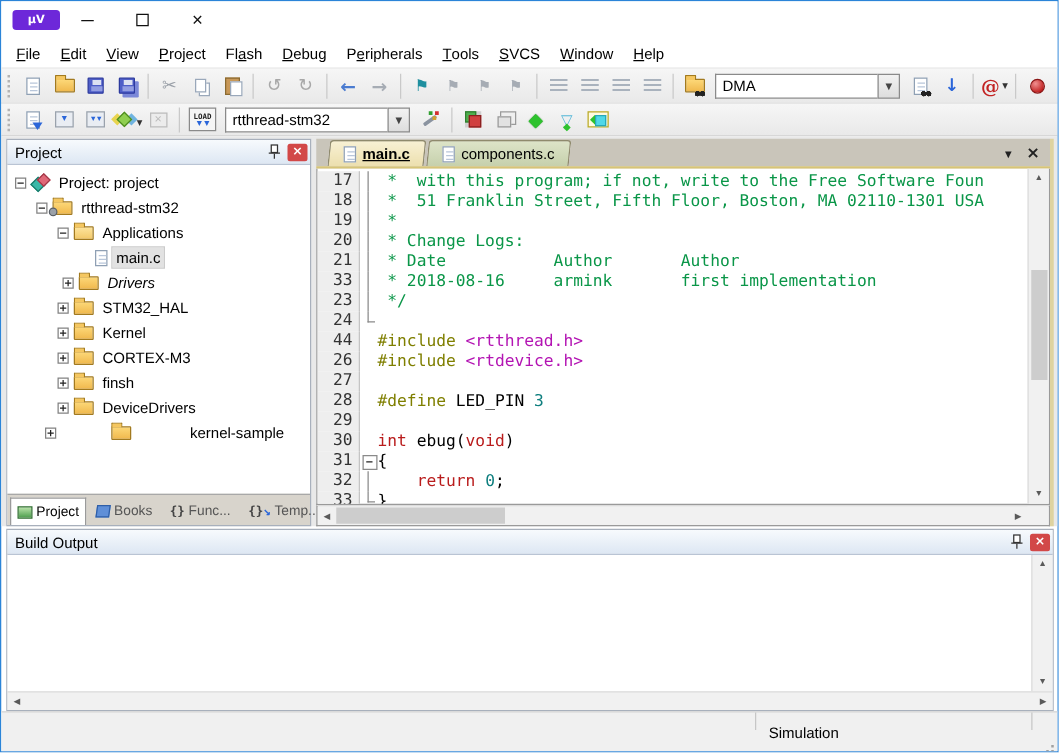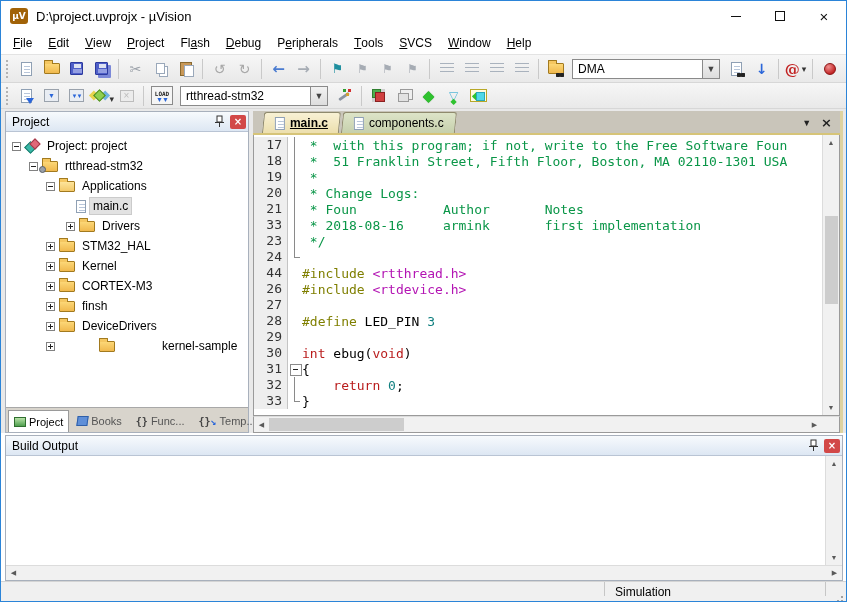--- a/index.html
+++ b/index.html
@@ -2,21 +2,21 @@
 <html><head>
 <meta charset="utf-8">
 <style>
   *{box-sizing:border-box;margin:0;padding:0}
   html,body{background:#fff}
   .win{width:847px;height:602px;border:1px solid #2b84d8;background:#fff;
        font-family:"Liberation Sans","DejaVu Sans",sans-serif;font-size:12px;color:#000;
        display:flex;flex-direction:column;overflow:hidden}
   
   .titlebar{height:30px;flex:none;display:flex;align-items:center;background:#fff;padding-left:9px}
-  .logo{width:18px;height:16px;background:#a16207;border-radius:3px;color:#fff;
+  .logo{width:38px;height:16px;background:#6d28d9;border-radius:3px;color:#fff;
         font:bold 9px "DejaVu Sans",sans-serif;display:flex;align-items:center;justify-content:center;flex:none}
   .tb-title{margin-left:8px;font-size:13px;flex:1;white-space:nowrap;overflow:hidden}
   .wbtn{width:44px;height:30px;display:flex;align-items:center;justify-content:center;flex:none;color:#111}
   .glyph-min{width:10px;height:1px;background:#111}
   .glyph-max{width:10px;height:10px;border:1px solid #111}
   .glyph-close{font-size:15px;line-height:1}
   
   .menubar{height:24px;flex:none;display:flex;align-items:center;background:#fff;padding-left:4px;border-bottom:1px solid #e3e3e3}
   .mi{padding:0 8px;height:100%;display:flex;align-items:center;white-space:nowrap}
   .mi u{text-decoration:underline}
@@ -150,36 +150,35 @@
   .harrow{width:15px;height:100%;display:flex;align-items:center;justify-content:center;font-size:7px;color:#5a5a5a;flex:none}
   .hthumb{width:135px;height:13px;background:#cdcdcd;flex:none}
   .hfill{flex:1}
   .hcorner{width:17px;height:100%;flex:none;background:#f1f1f1}
   
   .build{height:146px;flex:none;display:flex;flex-direction:column;margin:2px 3px 0 4px;border:1px solid #a8b0bc;background:#fff}
   .bbody{flex:1;display:flex;min-height:0}
   .bcontent{flex:1;background:#fff}
   .bhscroll{height:15px;flex:none;background:#f1f1f1;border-top:1px solid #dcdcdc;display:flex;align-items:center;justify-content:space-between}
   
-  .statusbar{height:20px;flex:none;background:#f0f0f0;border-top:1px solid #d4d4d4;display:flex;font-size:12px}
+  .statusbar{height:32px;flex:none;background:#f0f0f0;border-top:1px solid #d4d4d4;display:flex;font-size:12px}
   .sb-fill{flex:1;height:100%}
   .sb-sep{width:1px;height:14px;background:#c6c6c6}
   .sb-sim{width:220px;height:100%;display:flex;align-items:center;padding-left:10px}
   .sb-grip{width:20px;height:100%;position:relative}
   .sb-grip::before{content:"";position:absolute;right:3px;bottom:3px;width:2px;height:2px;background:#a0a0a0;
      box-shadow:-4px 4px 0 #a0a0a0,0 4px 0 #a0a0a0,-8px 8px 0 #a0a0a0,-4px 8px 0 #a0a0a0,0 8px 0 #a0a0a0}
 </style>
 </head>
 <body>
 
 <div class="win">
 
   <div class="titlebar">
     <div class="logo">µV</div>
-    <div class="tb-title">D:\project.uvprojx - µVision</div>
     <div class="wbtn">
         <span class="glyph-min"></span>
       </div>
     <div class="wbtn">
         <span class="glyph-max"></span>
       </div>
     <div class="wbtn">
         <span class="glyph-close">×</span>
       </div>
   </div>
@@ -339,21 +338,21 @@
           <div class="trow" style="padding-left: 40px;">
             <span class="exp"></span>
             <span class="sh-folder open"></span>
             <span class="tlabel">Applications</span>
           </div>
           <div class="trow selected" style="padding-left: 57px;">
             <span class="exp-spacer"></span>
             <span class="sh-page small"></span>
             <span class="tlabel">main.c</span>
           </div>
-          <div class="trow" style="padding-left: 60px;">
+          <div class="trow" style="padding-left: 44px; font-style: italic;">
             <span class="exp plus"></span>
             <span class="sh-folder"></span>
             <span class="tlabel">Drivers</span>
           </div>
           <div class="trow" style="padding-left: 40px;">
             <span class="exp plus"></span>
             <span class="sh-folder"></span>
             <span class="tlabel">STM32_HAL</span>
           </div>
           <div class="trow" style="padding-left: 40px;">
@@ -369,21 +368,21 @@
           <div class="trow" style="padding-left: 40px;">
             <span class="exp plus"></span>
             <span class="sh-folder"></span>
             <span class="tlabel">finsh</span>
           </div>
           <div class="trow" style="padding-left: 40px;">
             <span class="exp plus"></span>
             <span class="sh-folder"></span>
             <span class="tlabel">DeviceDrivers</span>
           </div>
-          <div class="trow" style="padding-left: 40px; gap: 44px;">
+          <div class="trow" style="padding-left: 30px; gap: 44px;">
             <span class="exp plus"></span>
             <span class="sh-folder"></span>
             <span class="tlabel">kernel-sample</span>
           </div>
         </div>
       <div class="ptabs" id="ptabs">
           <span class="ptab active">
             <span class="pti-project"></span>
             <span>Project</span>
           </span>
@@ -442,21 +441,21 @@
               <span class="ct"><span class="tk-cm"> *</span></span>
             </div>
             <div class="cl">
               <span class="ln">20</span>
               <span class="fold bar"></span>
               <span class="ct"><span class="tk-cm"> * Change Logs:</span></span>
             </div>
             <div class="cl">
               <span class="ln">21</span>
               <span class="fold bar"></span>
-              <span class="ct"><span class="tk-cm"> * Foun           Author       Notes</span></span>
+              <span class="ct"><span class="tk-cm"> * Date           Author       Author</span></span>
             </div>
             <div class="cl">
               <span class="ln">33</span>
               <span class="fold bar"></span>
               <span class="ct"><span class="tk-cm"> * 2018-08-16     armink       first implementation</span></span>
             </div>
             <div class="cl">
               <span class="ln">23</span>
               <span class="fold bar"></span>
               <span class="ct"><span class="tk-cm"> */</span></span>

